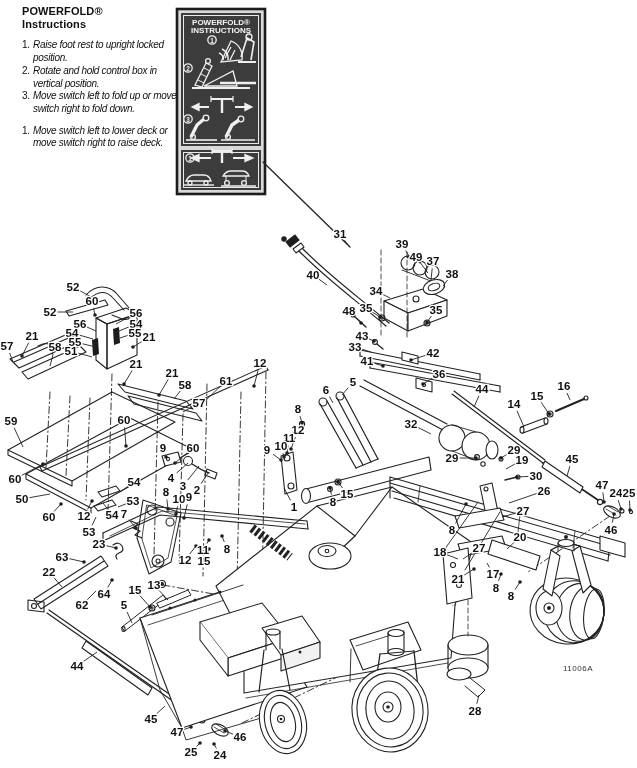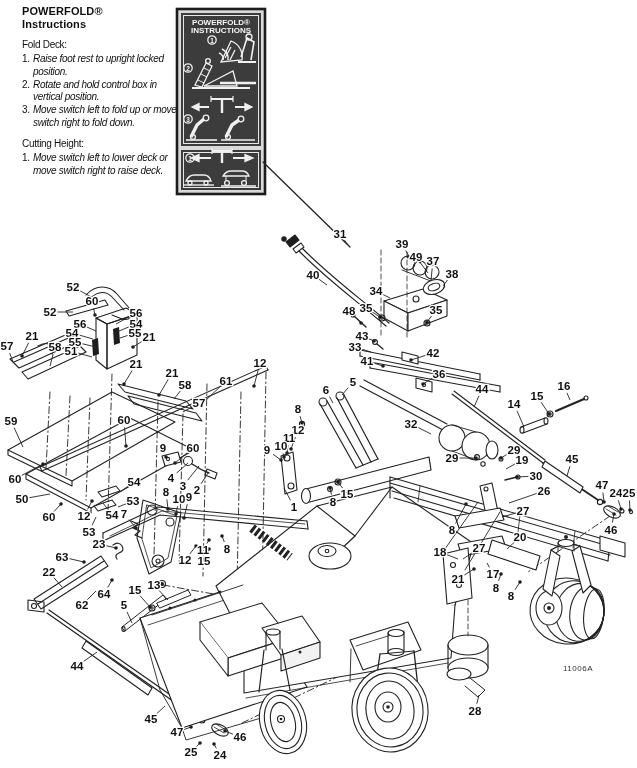--- a/index.html
+++ b/index.html
@@ -23,36 +23,34 @@
 </head>
 <body>
 
 <div class="stage">
 
   <div class="instr">
     <div class="ttl">POWERFOLD®</div>
     <div class="ttl">Instructions</div>
     <div id="instr-blocks">
         <div class="blk">
-          <div class="hd">Fold Deck:</div>
           <div class="step">
             <span class="num">1.</span>
             <span class="stext">Raise foot rest to upright locked<br>position.</span>
           </div>
           <div class="step">
             <span class="num">2.</span>
             <span class="stext">Rotate and hold control box in<br>vertical position.</span>
           </div>
           <div class="step">
             <span class="num">3.</span>
             <span class="stext">Move switch left to fold up or move<br>switch right to fold down.</span>
           </div>
         </div>
         <div class="blk">
-          <div class="hd">Cutting Height:</div>
           <div class="step">
             <span class="num">1.</span>
             <span class="stext">Move switch left to lower deck or<br>move switch right to raise deck.</span>
           </div>
         </div>
       </div>
   </div>
 
   <svg id="diagram-svg" width="637" height="768" viewBox="0 0 637 768" style="position:absolute;left:0;top:0;">
 

